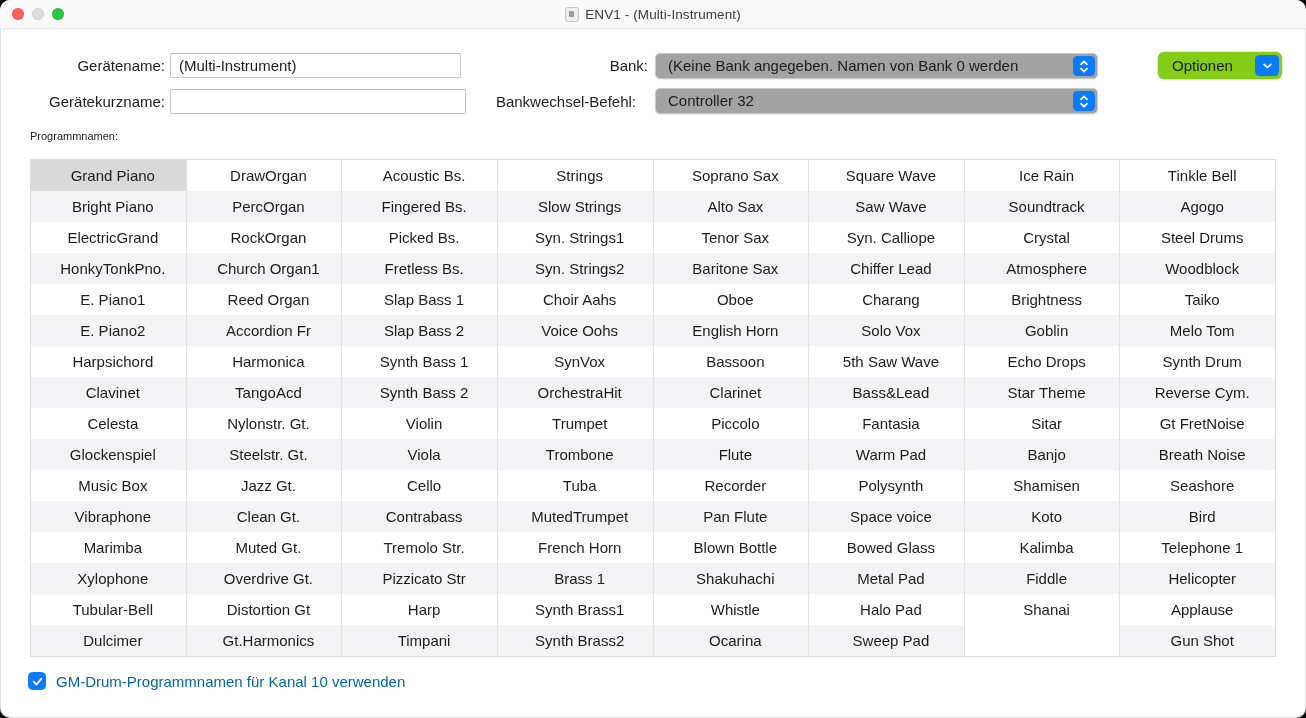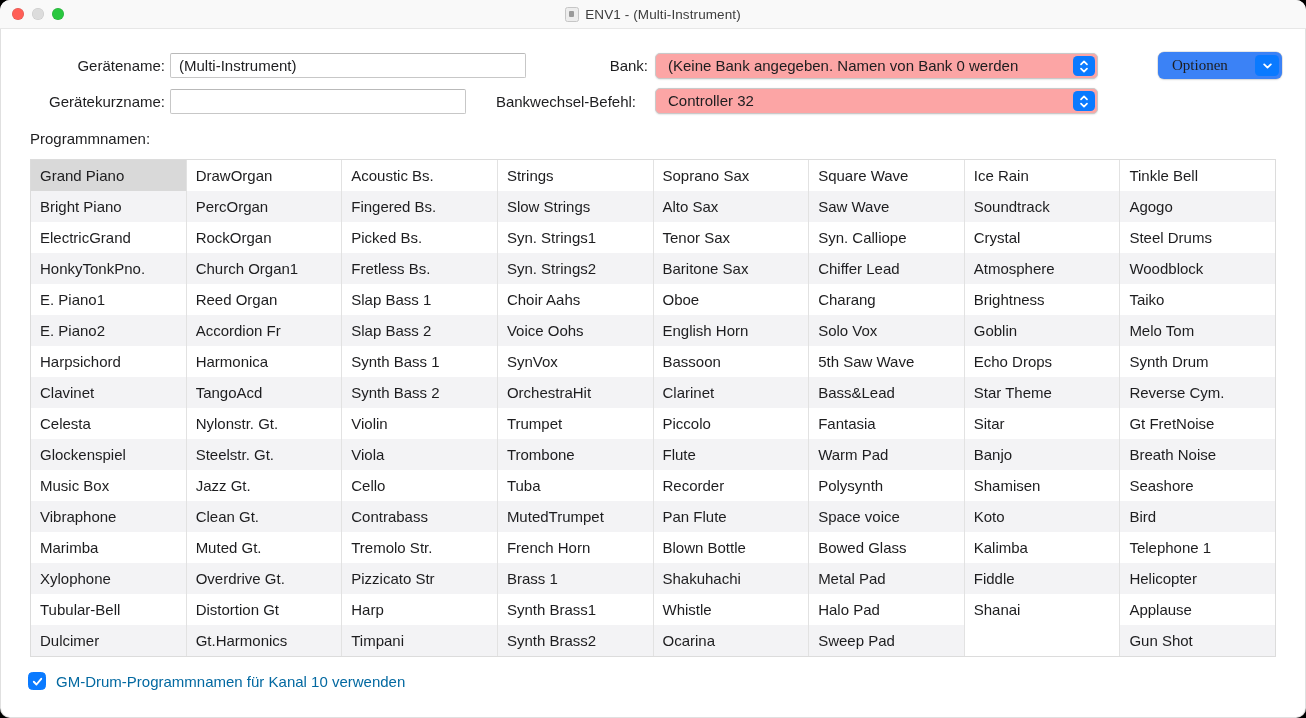--- a/index.html
+++ b/index.html
@@ -14,31 +14,31 @@
   .tl.min{background:#dcdcdc;box-shadow:inset 0 0 0 .5px rgba(0,0,0,.1);}
   .tl.zoom{background:#29c73f;box-shadow:inset 0 0 0 .5px rgba(0,0,0,.15);}
   .titlewrap{display:flex;align-items:flex-start;gap:6px;}
   .proxyicon{width:12px;height:13px;background:#ededed;border:1px solid #c6c6c6;border-radius:2.5px;position:relative;}
   .proxyicon::after{content:"";position:absolute;left:3px;top:3px;width:5px;height:6px;background:#9a9a9a;border-radius:1px;}
   .wtitle{font-size:13.5px;color:#3c3c3c;letter-spacing:.1px;}
 
   
   .flabel{position:absolute;font-size:15px;color:#1d1d1f;text-align:right;white-space:nowrap;}
   .tfield{position:absolute;background:#fff;border:1px solid #c7c7c7;border-top-color:#b9b9b9;border-radius:2px;font-size:15px;color:#1d1d1f;padding:0 8px;line-height:23px;box-sizing:border-box;}
-  .popup{position:absolute;background:#fca5a5;border:1px solid #c9c9c9;border-radius:5px;box-sizing:border-box;box-shadow:0 .5px 1.5px rgba(0,0,0,.09);}
+  .popup{position:absolute;background:#a3a3a3;border:1px solid #c9c9c9;border-radius:5px;box-sizing:border-box;box-shadow:0 .5px 1.5px rgba(0,0,0,.09);}
   .popup .ptext{position:absolute;left:12px;right:30px;top:0;bottom:0;font-size:15px;color:#1d1d1f;line-height:24px;white-space:nowrap;overflow:hidden;}
   .pchev{position:absolute;top:2px;right:2px;width:22px;height:20px;background:#0a7aff;border-radius:4.5px;display:flex;align-items:center;justify-content:center;}
-  .btn-pulldown{position:absolute;background:#3b82f6;border-radius:6px;box-shadow:0 0 0 .5px #cfcfcf,0 1px 2px rgba(0,0,0,.12);box-sizing:border-box;font-family:Liberation Serif, serif;}
+  .btn-pulldown{position:absolute;background:#84cc16;border-radius:6px;box-shadow:0 0 0 .5px #cfcfcf,0 1px 2px rgba(0,0,0,.12);box-sizing:border-box;}
   .btn-pulldown .blabel{position:absolute;left:14px;top:0;bottom:0;line-height:27px;font-size:15px;color:#1d1d1f;}
   .btn-pulldown .pchev{top:3px;right:3px;width:24px;height:21px;}
 
   
-  .section-label{position:absolute;left:30px;top:130px;font-size:15px;color:#1d1d1f;}
+  .section-label{position:absolute;left:30px;top:130px;font-size:11px;color:#1d1d1f;}
   .ptable{position:absolute;left:30px;top:159px;width:1246px;height:498px;border:1px solid #dcdcdc;box-sizing:border-box;display:flex;background:#fff;}
-  .pcol{flex:1 1 0;border-right:1px solid #e2e2e2;overflow:hidden;}
+  .pcol{flex:1 1 0;border-right:1px solid #e2e2e2;overflow:hidden;text-align:center;}
   .pcol:last-child{border-right:none;}
   .pcell{height:31px;line-height:31px;padding-left:9px;font-size:15px;color:#1d1d1f;white-space:nowrap;overflow:hidden;background:#fff;}
   .pcell:nth-child(even){background:#f3f3f5;}
   .pcell.selected{background:#d9d9d9;}
 
   
   .checkbox{position:absolute;left:28px;top:672px;width:18px;height:18px;border-radius:4.5px;background:#fff;border:1px solid #bdbdbd;box-sizing:border-box;display:flex;align-items:center;justify-content:center;}
   .checkbox.checked{background:#0a7aff;border-color:#0a7aff;}
   .checkbox svg{display:none;}
   .checkbox.checked svg{display:block;}
@@ -55,21 +55,21 @@
       <div class="tl min"></div>
       <div class="tl zoom"></div>
     </div>
     <div class="titlewrap">
       <div class="proxyicon"></div>
       <div class="wtitle">ENV1 - (Multi-Instrument)</div>
     </div>
   </div>
 
   <div class="flabel" style="left:0;width:165px;top:57px;">Gerätename:</div>
-  <div class="tfield" style="left:170px;top:53px;width:356px;height:25px;">(Multi-Instrument)</div>
+  <div class="tfield" style="left:170px;top:53px;width:291px;height:25px;">(Multi-Instrument)</div>
 
   <div class="flabel" style="left:400px;width:248px;top:57px;">Bank:</div>
   <div class="popup" style="left:655px;top:53px;width:443px;height:26px;">
     <div class="ptext">(Keine Bank angegeben. Namen von Bank 0 werden</div>
     <div class="pchev">
       <svg width="10" height="15" viewBox="0 0 10 15" fill="none">
           <path d="M2 5.4 L5 2.4 L8 5.4" stroke="#fff" stroke-width="1.7" stroke-linecap="round" stroke-linejoin="round"></path>
           <path d="M2 9.6 L5 12.6 L8 9.6" stroke="#fff" stroke-width="1.7" stroke-linecap="round" stroke-linejoin="round"></path>
         </svg>
     </div>

